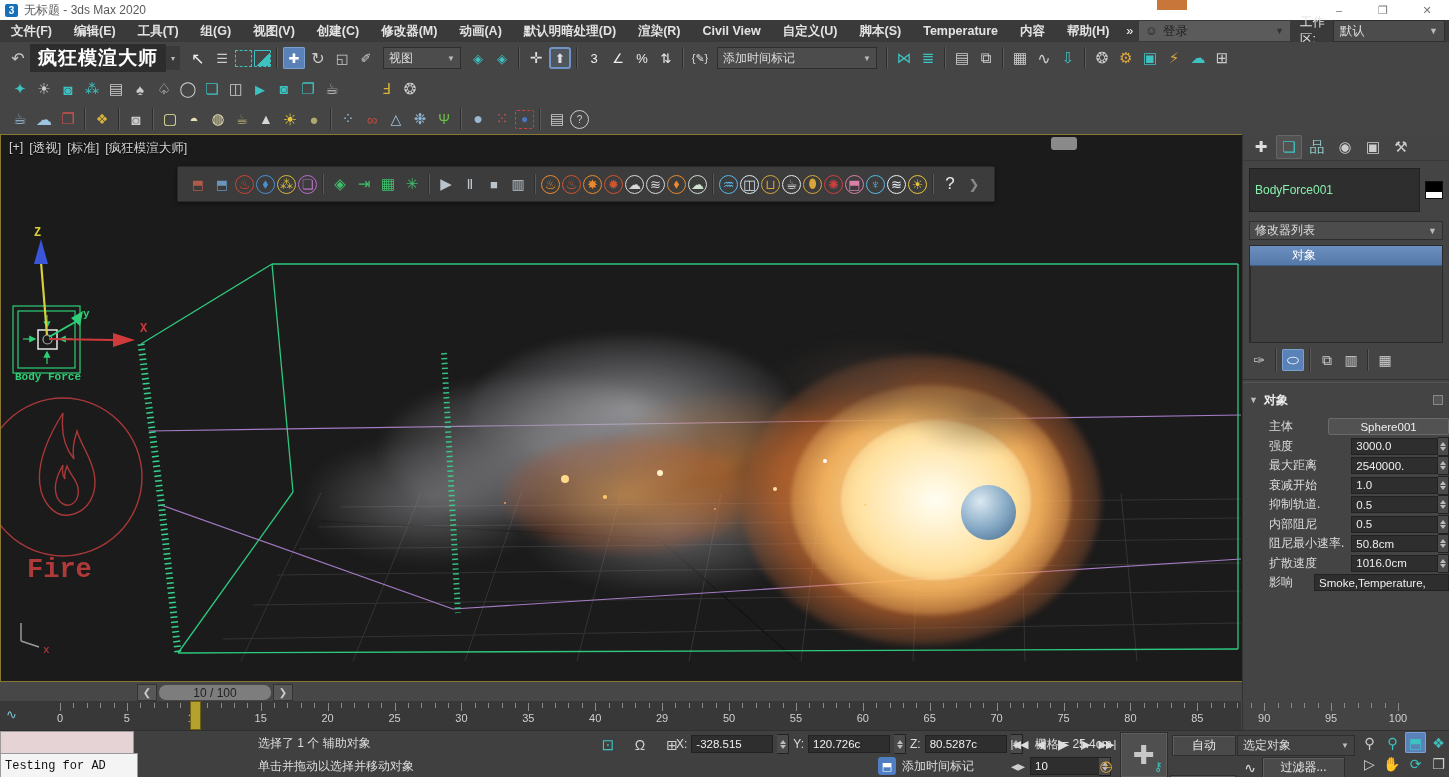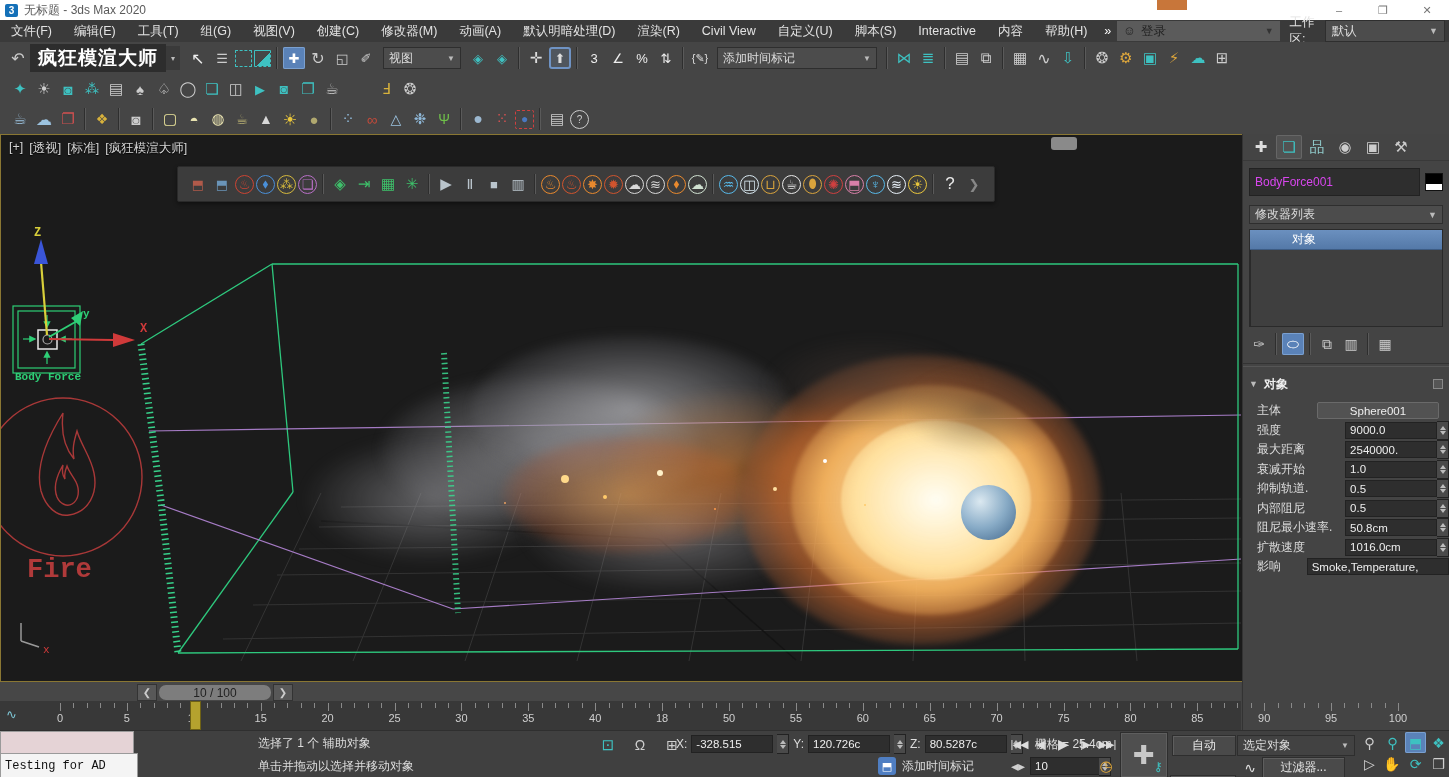--- a/index.html
+++ b/index.html
@@ -7,21 +7,21 @@
        font-family:"Liberation Sans","DejaVu Sans",sans-serif;position:relative;color:#ddd;}
   .abs{position:absolute;}
   
   #titlebar{left:0;top:0;width:1449px;height:20px;background:#ffffff;display:flex;align-items:center;font-size:12px;color:#5a5a5a;}
   #app-icon{width:13px;height:13px;margin:0 6px 0 5px;background:#1470b8;color:#fff;font-size:10px;font-weight:bold;display:flex;align-items:center;justify-content:center;border-radius:2px;}
   #win-controls{position:absolute;right:0;top:0;height:20px;display:flex;}
   #win-controls .wc{width:44px;height:20px;display:flex;align-items:center;justify-content:center;color:#777;font-size:11px;}
   #thumb-sliver{left:1157px;top:0;width:30px;height:10px;background:#c8763a;}
   
   #menubar{left:0;top:20px;width:1449px;height:22px;background:#3a3a3a;border-bottom:1px solid #2c2c2c;display:flex;align-items:center;font-size:12.5px;color:#e3e3e3;}
-  .menu-item{padding:16px 11px;line-height:22px;white-space:nowrap;}
+  .menu-item{padding:16px 11px;line-height:22px;white-space:nowrap;font-weight:bold;}
   #menu-overflow{padding:0 6px;color:#fff;}
   #login-box{height:20px;background:#5b5b5b;display:flex;align-items:center;padding:0 6px;width:212px;color:#222;}
   #login-box .caret{margin-left:auto;color:#333;font-size:9px;}
   #ws-label{margin-left:10px;color:#e3e3e3;}
   #ws-dd{height:20px;background:#4c4c4c;border:1px solid #2e2e2e;display:flex;align-items:center;padding:0 6px;width:150px;margin:0 4px 0 6px;color:#ddd;}
   #ws-dd .caret{margin-left:auto;font-size:9px;color:#bbb;}
   
   .toolbar{left:0;width:1449px;background:#454545;display:flex;align-items:center;}
   #toolbar1{top:42px;height:32px;border-bottom:1px solid #3a3a3a;}
   #toolbar2a{top:74px;height:30px;}
@@ -51,35 +51,35 @@
   #sim-toolbar .ticon{font-size:13px;}
   #sim-toolbar .vsep{height:20px;}
   .puff{position:absolute;border-radius:50%;}
   svg text{font-family:"Liberation Mono","DejaVu Sans Mono",monospace;}
   
   #cmdpanel{right:0;top:134px;width:206px;height:596px;background:#444;border-left:1px solid #333;font-size:12px;}
   #cp-tabs{display:flex;align-items:center;height:26px;border-bottom:1px solid #393939;padding-left:4px;}
   #cp-tabs .ticon{width:26px;height:24px;font-size:15px;}
   #cp-tabs .ticon.seltab{background:#525252;box-shadow:inset 0 0 0 1px #666;color:#3ec1c1;}
   #cp-namerow{display:flex;align-items:center;margin:7px 6px 0 6px;}
-  #cp-name{flex:1;height:18px;background:#2e2e2e;border:1px solid #222;color:#d946ef;display:flex;align-items:center;padding:4px 5px;font-size:12px;}
+  #cp-name{flex:1;height:18px;background:#2e2e2e;border:1px solid #222;color:#86efac;display:flex;align-items:center;padding:12px 5px;font-size:12px;}
   #cp-swatch{width:16px;height:16px;margin-left:5px;background:linear-gradient(#000 60%,#fff 60%);border:1px solid #111;}
   #cp-modlist{margin:9px 6px 0 6px;height:17px;background:#4c4c4c;border:1px solid #2e2e2e;display:flex;align-items:center;padding:0 5px;color:#ddd;}
   #cp-modlist .caret{margin-left:auto;font-size:9px;color:#bbb;}
   #cp-stack{margin:5px 6px 0 6px;height:96px;background:#3f3f3f;border:1px solid #2a2a2a;box-shadow:inset 1px 1px 0 #2a2a2a;}
   .stack-row{height:19px;display:flex;align-items:center;padding-left:42px;color:#fff;}
   .stack-row.sel{background:linear-gradient(#6b90bf,#5479a8);border-bottom:1px solid #3d5c84;}
   #cp-stacktools{display:flex;align-items:center;margin:6px 4px 0 4px;}
   #cp-stacktools .ticon{font-size:14px;}
   .hdivider{height:2px;border-top:1px solid #333;border-bottom:1px solid #555;margin:8px 0 0 0;}
   #cp-rollout-h{display:flex;align-items:center;height:18px;margin:8px 6px 0 6px;color:#efefef;font-weight:bold;}
   #cp-rollout-h .caret{font-size:9px;color:#bbb;margin-right:6px;}
   #cp-rollout-h .mini{width:8px;height:8px;border:1px solid #888;margin-left:auto;background:#555;}
   #cp-params{margin:8px 0 0 0;}
-  .prow{display:flex;align-items:center;height:19.5px;padding-left:14px;}
+  .prow{display:flex;align-items:center;height:19.5px;padding-left:14px;margin-left:12px;}
   .plabel{width:92px;color:#dcdcdc;font-size:12px;white-space:nowrap;}
   .pfield{width:86px;height:15px;background:#2e2e2e;border:1px solid #222;color:#eee;font-size:11.5px;display:flex;align-items:center;padding:0 4px;white-space:nowrap;overflow:hidden;}
   .spinner{width:11px;height:17px;background:#4a4a4a;border:1px solid #222;border-left:none;display:flex;flex-direction:column;align-items:center;justify-content:center;gap:1px;}
   .sp-up{width:0;height:0;border:3px solid transparent;border-bottom:4px solid #bbb;}
   .sp-dn{width:0;height:0;border:3px solid transparent;border-top:4px solid #bbb;}
   #subject-btn{width:120px;height:15px;background:#525252;border:1px solid #6a6a6a;border-radius:2px;color:#eee;font-size:11.5px;display:flex;align-items:center;justify-content:center;margin-left:-32px;}
   #affect-input{width:142px;height:15px;background:#2e2e2e;border:1px solid #222;color:#eee;font-size:11.5px;display:flex;align-items:center;padding:0 4px;margin-left:-36px;white-space:nowrap;overflow:hidden;}
   
   #timeslider{left:0;top:682px;width:1241px;height:19px;background:#474747;border-bottom:1px solid #333;}
   #ts-widget{position:absolute;left:137px;top:2px;display:flex;align-items:center;}
@@ -146,21 +146,21 @@
       <div class="menu-item">组(G)</div>
       <div class="menu-item">视图(V)</div>
       <div class="menu-item">创建(C)</div>
       <div class="menu-item">修改器(M)</div>
       <div class="menu-item">动画(A)</div>
       <div class="menu-item">默认明暗处理(D)</div>
       <div class="menu-item">渲染(R)</div>
       <div class="menu-item">Civil View</div>
       <div class="menu-item">自定义(U)</div>
       <div class="menu-item">脚本(S)</div>
-      <div class="menu-item">Interactive</div>
+      <div class="menu-item">Temperature</div>
       <div class="menu-item">内容</div>
       <div class="menu-item">帮助(H)</div>
     </div>
   <span id="menu-overflow">»</span>
   <div id="login-box">
     <span style="margin-right:5px;">☺</span>
     <span>登录</span>
     <span class="caret">▼</span>
   </div>
   <span id="ws-label">工作区:</span>
@@ -475,21 +475,21 @@
     <span class="mini"></span>
   </div>
   <div id="cp-params">
     <div class="prow">
       <span class="plabel">主体</span>
       <div id="subject-btn">Sphere001</div>
     </div>
     <div id="param-rows">
         <div class="prow">
           <span class="plabel">强度</span>
-          <div class="pfield">9000.0</div>
+          <div class="pfield">3000.0</div>
           <div class="spinner">
             <div class="sp-up"></div>
             <div class="sp-dn"></div>
           </div>
         </div>
         <div class="prow">
           <span class="plabel">最大距离</span>
           <div class="pfield">2540000.</div>
           <div class="spinner">
             <div class="sp-up"></div>
@@ -601,21 +601,21 @@
     <div class="tick" style="left: 555.06px;"></div>
     <div class="tick" style="left: 568.44px;"></div>
     <div class="tick" style="left: 581.82px;"></div>
     <div class="tick major" style="left: 595.2px;"></div>
     <div class="tlabel" style="left: 595.2px;">40</div>
     <div class="tick" style="left: 608.58px;"></div>
     <div class="tick" style="left: 621.96px;"></div>
     <div class="tick" style="left: 635.34px;"></div>
     <div class="tick" style="left: 648.72px;"></div>
     <div class="tick major" style="left: 662.1px;"></div>
-    <div class="tlabel" style="left: 662.1px;">18</div>
+    <div class="tlabel" style="left: 662.1px;">29</div>
     <div class="tick" style="left: 675.48px;"></div>
     <div class="tick" style="left: 688.86px;"></div>
     <div class="tick" style="left: 702.24px;"></div>
     <div class="tick" style="left: 715.62px;"></div>
     <div class="tick major" style="left: 729px;"></div>
     <div class="tlabel" style="left: 729px;">50</div>
     <div class="tick" style="left: 742.38px;"></div>
     <div class="tick" style="left: 755.76px;"></div>
     <div class="tick" style="left: 769.14px;"></div>
     <div class="tick" style="left: 782.52px;"></div>

